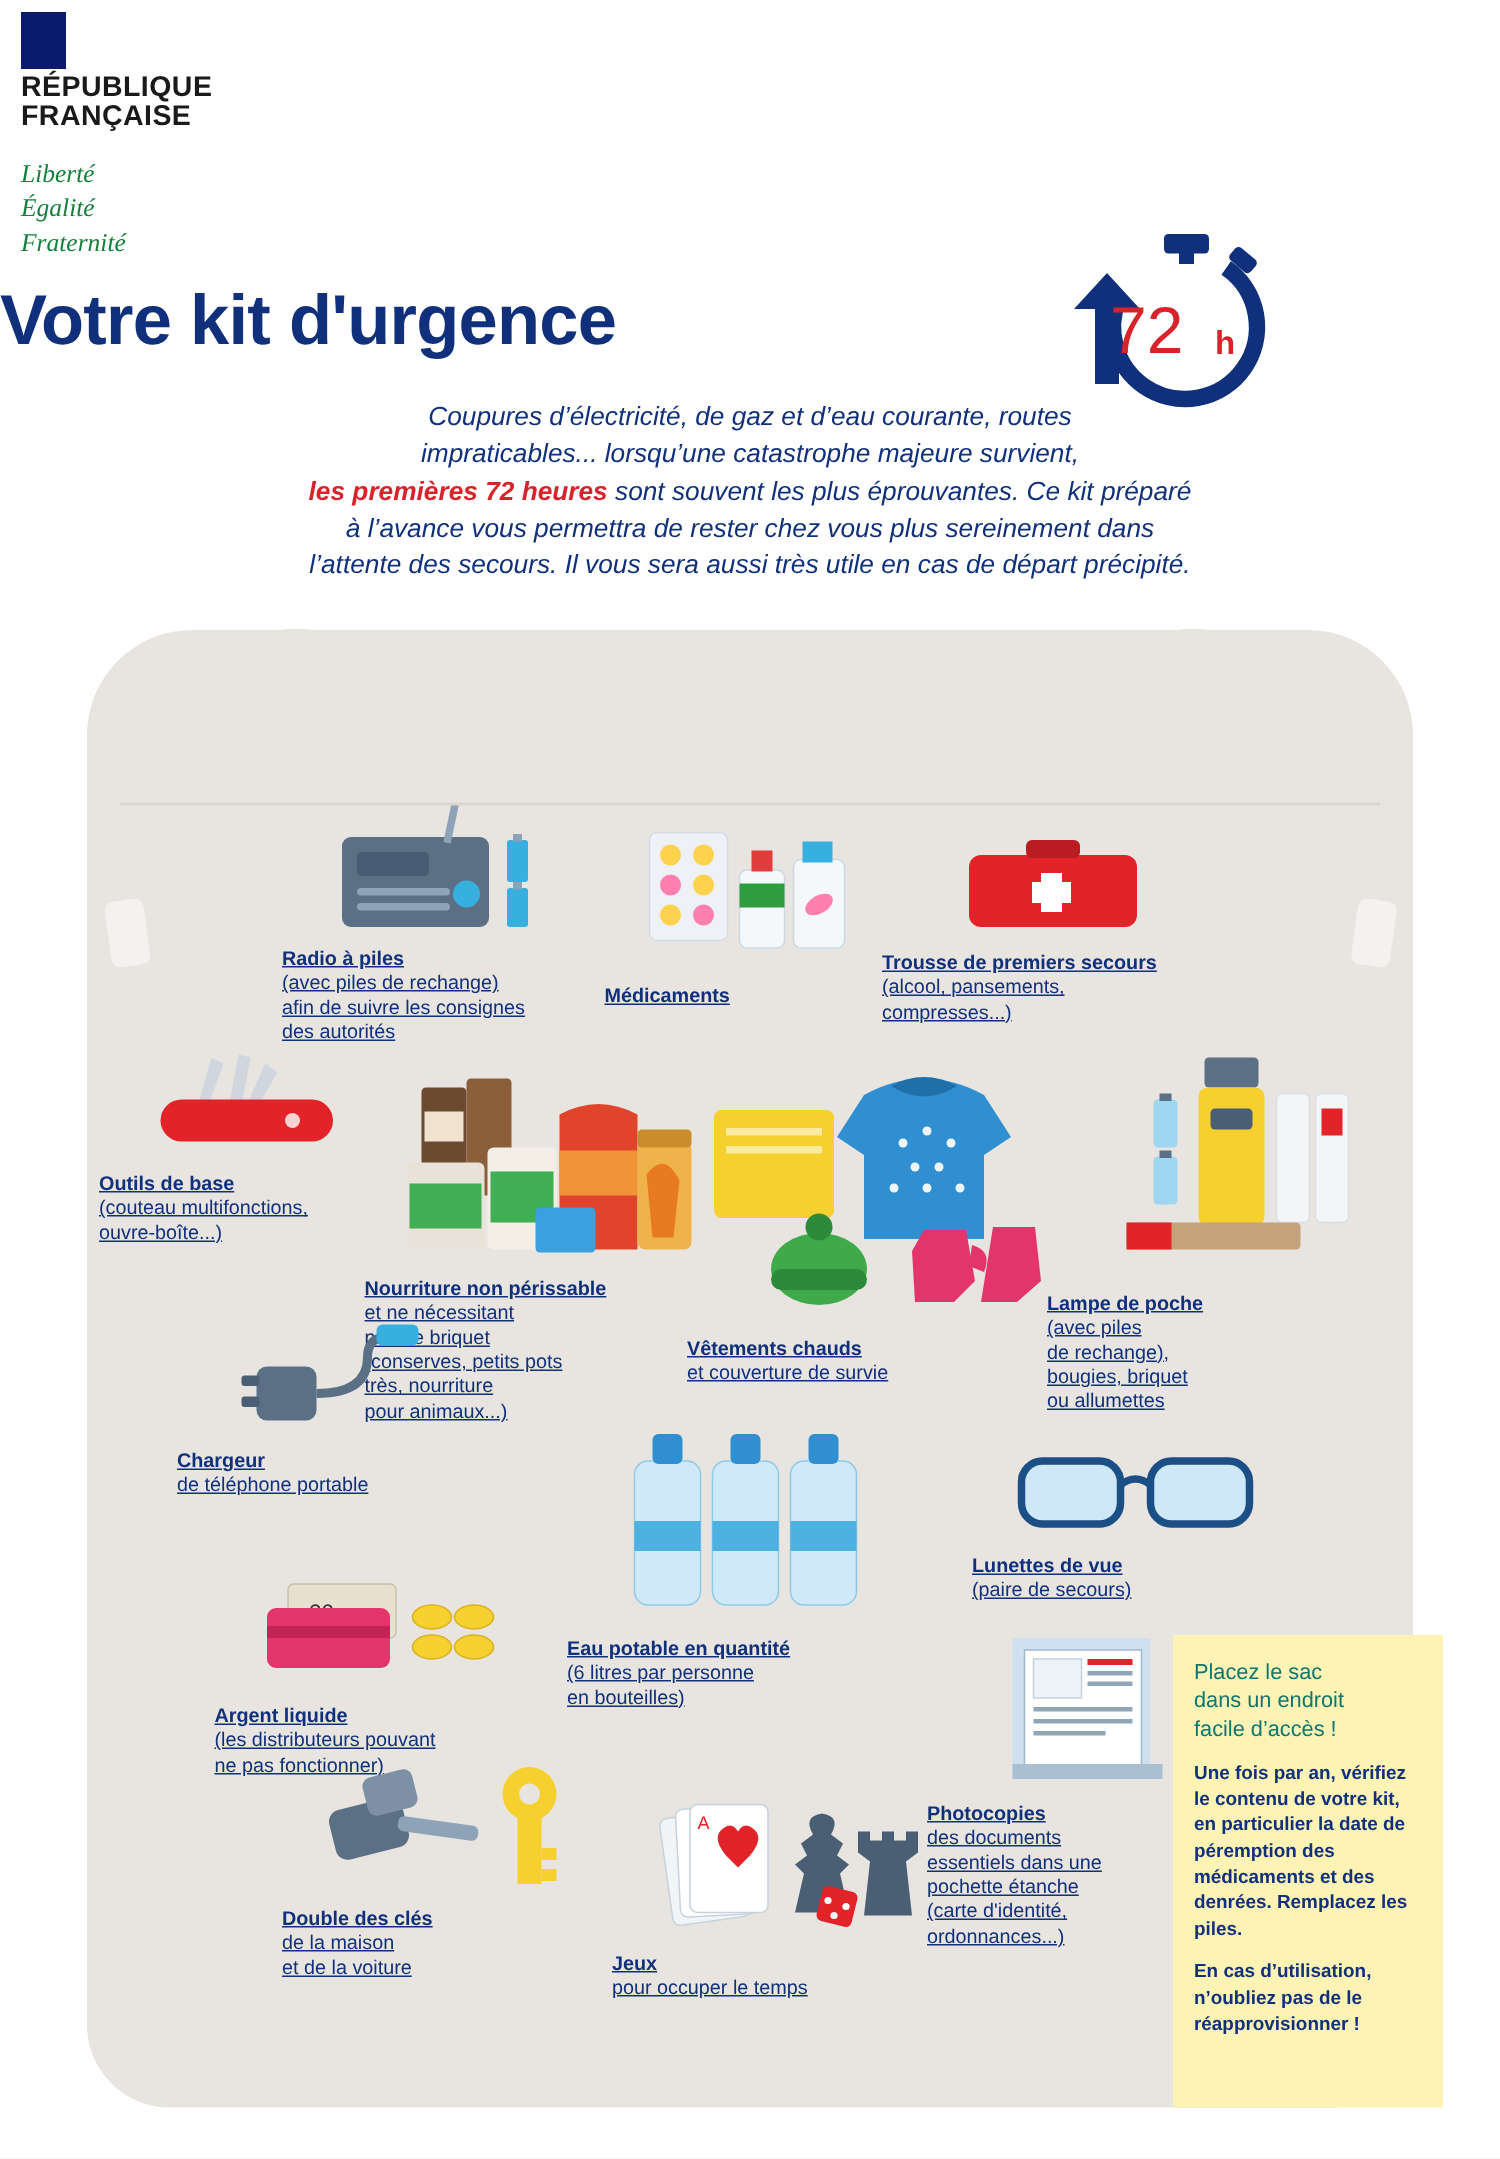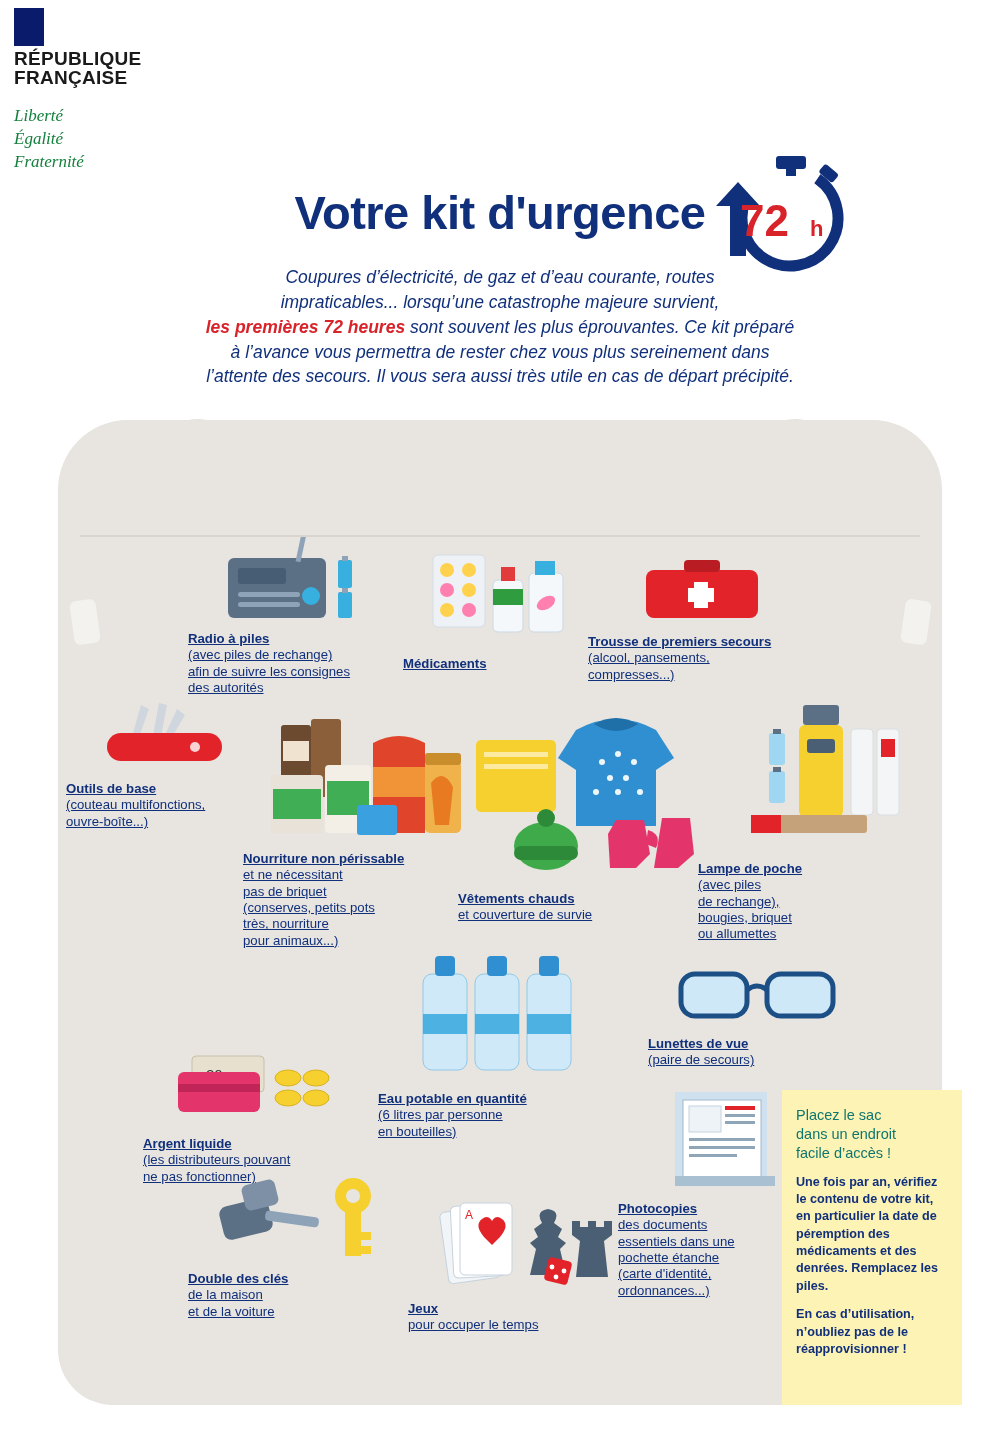--- a/index.html
+++ b/index.html
@@ -24,28 +24,28 @@
     color:#1a1a1a; line-height:1.02; margin-top:3px;
   }
   .devise {
     font-family:"Liberation Serif", serif; font-style:italic;
     font-size:17px; color:#15803d; line-height:1.35; margin-top:17px;
   }
 
   
   .title {
     position:absolute; left:0; top:185px; width:1000px;
-    text-align:center;
+    text-align:left;
     font-size:47px; font-weight:bold; color:#11307b;
     letter-spacing:-0.5px;
   }
   .chrono { position:absolute; left:710px; top:148px; width:150px; height:125px; }
   .chrono .num {
     position:absolute; left:30px; top:48px;
-    font-size:44px; font-weight:bold; color:#d8232a;
+    font-size:44px; font-weight:normal; color:#d8232a;
   }
   .chrono .h {
     position:absolute; left:100px; top:68px;
     font-size:22px; font-weight:bold; color:#d8232a;
   }
 
   .intro {
     position:absolute; left:130px; top:265px; width:740px;
     text-align:center; font-size:17.5px; line-height:1.42; color:#11307b;font-style:italic;
   }
@@ -295,20 +295,35 @@
         <path d="M182 130 q14 4 8 18 l-10 -4 z" fill="#e4346c"></path>
         <path d="M196 118 l28 0 l4 36 l-16 14 l-24 0 z" fill="#e4346c"></path>
       </svg>
     </div>
     <div class="cap">
       <b>Vêtements chauds</b><br>
       <span>et couverture de survie</span>
     </div>
   </div>
 
+  <div class="item" style="left:60px; top:455px; width:195px;">
+    <div class="art" style="width:150px;height:85px;">
+      <svg width="150" height="85" viewBox="0 0 150 85">
+        <rect x="30" y="36" width="40" height="36" rx="7" fill="#5b6f85"></rect>
+        <rect x="20" y="42" width="12" height="7" rx="2" fill="#4b5f74"></rect>
+        <rect x="20" y="56" width="12" height="7" rx="2" fill="#4b5f74"></rect>
+        <path d="M70 54 q34 0 34 -24 q0 -14 14 -14" stroke="#5b6f85" stroke-width="6" fill="none"></path>
+        <rect x="110" y="8" width="28" height="14" rx="4" fill="#37b0e0"></rect>
+      </svg>
+    </div>
+    <div class="cap">
+      <b>Chargeur</b><br>
+      <span>de téléphone portable</span>
+    </div>
+  </div>
 
   <div class="item" style="left:590px; top:540px; width:220px;">
     <div class="art" style="width:170px;height:70px;">
       <svg width="170" height="70" viewBox="0 0 170 70">
         <rect x="8" y="14" width="66" height="42" rx="14" fill="#cfe8f7" stroke="#1b4f86" stroke-width="5"></rect>
         <rect x="94" y="14" width="66" height="42" rx="14" fill="#cfe8f7" stroke="#1b4f86" stroke-width="5"></rect>
         <path d="M74 30 q10 -8 20 0" stroke="#1b4f86" stroke-width="5" fill="none"></path>
       </svg>
     </div>
     <div class="cap">

